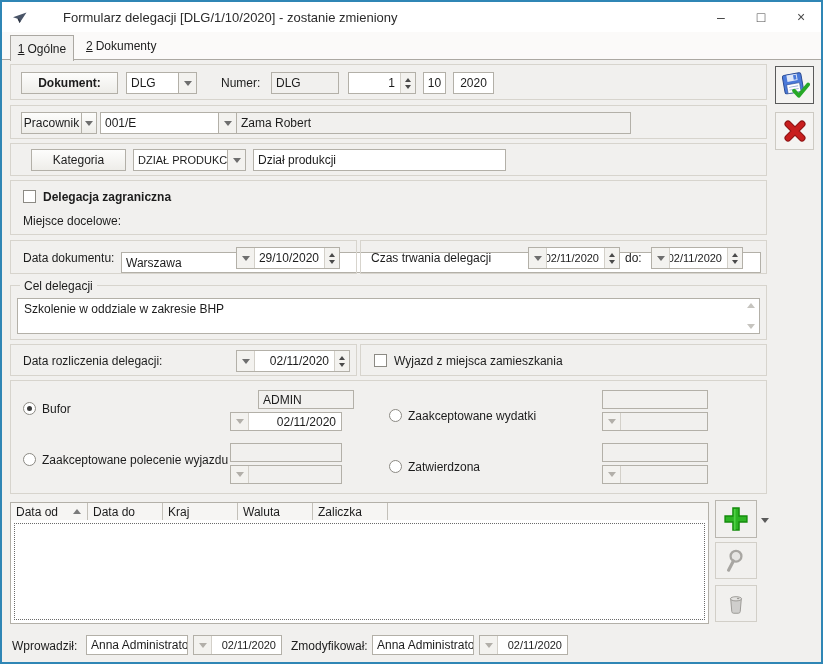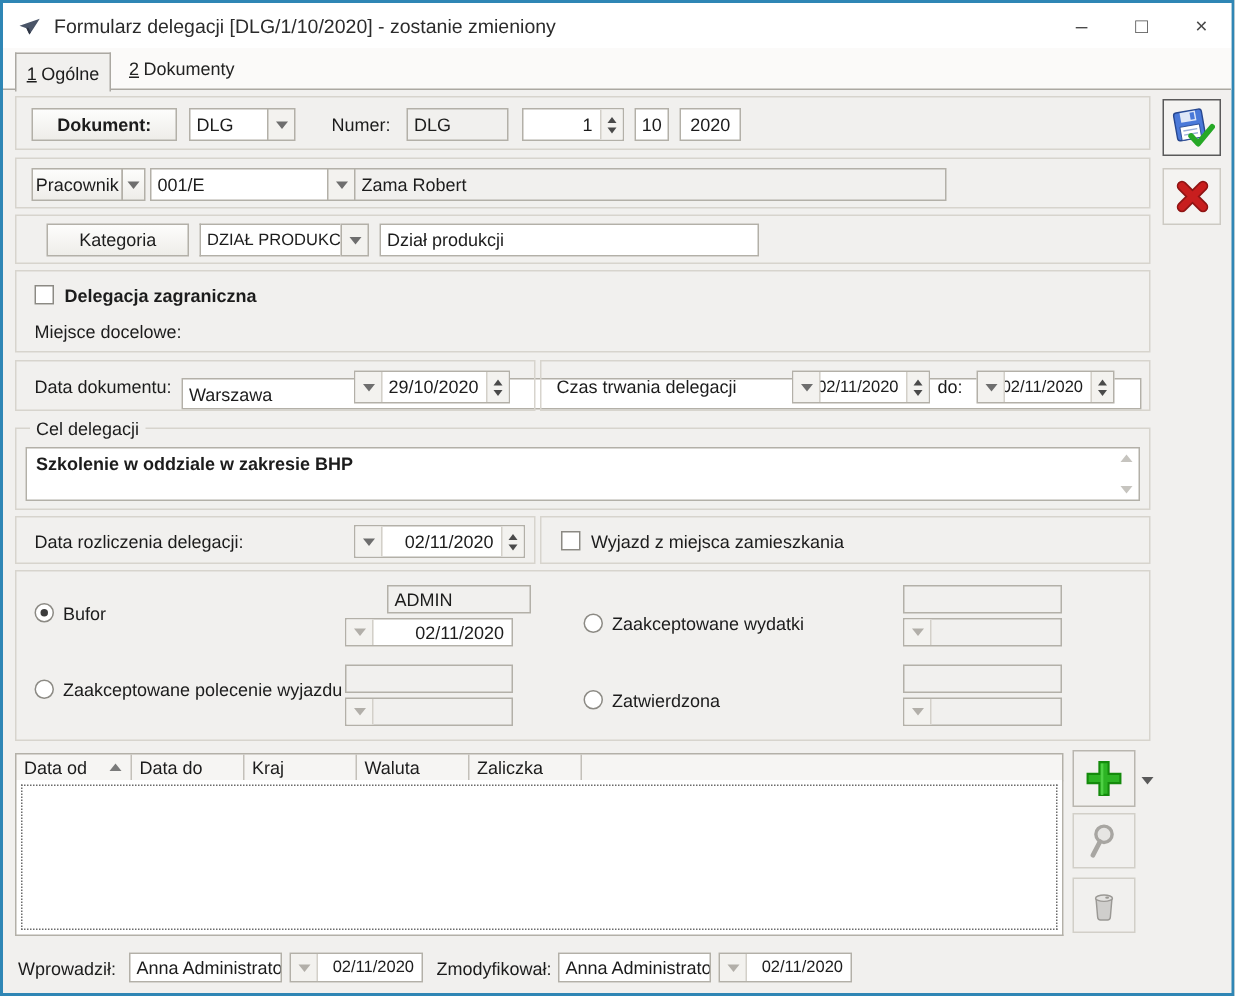--- a/index.html
+++ b/index.html
@@ -1,20 +1,20 @@
 <!DOCTYPE html>
 <html><head>
 <meta charset="utf-8">
 <style>
   html,body{margin:0;padding:0;background:#d8d5d0;}
   #win{position:relative;width:823px;height:664px;box-sizing:border-box;border:2px solid #2f86b5;
        background:#f1f0ee;font-family:"Liberation Sans",sans-serif;font-size:12px;color:#1c1c1c;overflow:hidden;}
 
   
-  .titlebar{position:absolute;top:0;left:0;right:0;height:30px;background:#ffffff;display:flex;align-items:center;padding-left:9px;box-sizing:border-box;}
+  .titlebar{position:absolute;top:0;left:0;right:0;height:30px;background:#ffffff;display:flex;align-items:center;padding-left:9px;box-sizing:border-box;gap:27px;}
   .win-icon{width:17px;height:17px;flex:0 0 auto;}
   .title{font-size:13px;color:#2b2b2b;margin-left:8px;white-space:nowrap;}
   .win-controls{margin-left:auto;display:flex;height:100%;}
   .win-btn{width:40px;display:flex;align-items:center;justify-content:center;color:#4a4a4a;font-size:14px;cursor:default;}
 
   
   .tabstrip{position:absolute;top:30px;left:0;right:0;height:28px;background:#fbfaf9;border-bottom:1px solid #aba8a2;box-sizing:border-box;}
   .tab-active{position:absolute;left:8px;top:3px;height:26px;width:64px;background:#f1f0ee;border:1px solid #aba8a2;border-bottom:none;
       box-sizing:border-box;display:flex;align-items:center;justify-content:center;z-index:3;}
   .tab-inactive{position:absolute;left:84px;top:7px;display:flex;align-items:center;color:#222;}
@@ -41,21 +41,21 @@
   .dp-arrow{width:17px;background:#f3f2ef;border-right:1px solid #d3d0c9;display:flex;align-items:center;justify-content:center;flex:0 0 auto;}
   .dp-value{flex:1;display:flex;align-items:center;justify-content:flex-end;padding:0 5px;overflow:hidden;white-space:nowrap;}
   .dp-spin{width:14px;border-left:1px solid #d3d0c9;background:#f3f2ef;display:flex;flex-direction:column;align-items:center;justify-content:center;flex:0 0 auto;}
   .checkbox{position:absolute;width:13px;height:13px;background:#fff;border:1px solid #8c8a84;box-sizing:border-box;}
   .radio{position:absolute;width:13px;height:13px;border-radius:50%;background:#fff;border:1px solid #8c8a84;box-sizing:border-box;}
   .radio.checked::after{content:"";position:absolute;left:3px;top:3px;width:5px;height:5px;border-radius:50%;background:#3c3c3c;}
   .bold{font-weight:bold;}
 
   
   .legend{position:absolute;top:-7px;left:9px;background:#f1f0ee;padding:0 4px;}
-  .memo{position:absolute;left:6px;top:12px;right:6px;bottom:5px;background:#fff;border:1px solid #b3b0a8;box-sizing:border-box;padding:3px 16px 3px 6px;overflow:hidden;font-weight:bold;}
+  .memo{position:absolute;left:6px;top:12px;right:6px;bottom:5px;background:#fff;border:1px solid #b3b0a8;box-sizing:border-box;padding:3px 16px 3px 6px;overflow:hidden;}
   .memo-arrows{position:absolute;right:3px;top:4px;bottom:4px;width:11px;display:flex;flex-direction:column;justify-content:space-between;align-items:center;}
   .chev{width:0;height:0;border-left:4px solid transparent;border-right:4px solid transparent;}
   .chev.up{border-bottom:5px solid #c6c4bf;}
   .chev.down{border-top:5px solid #c6c4bf;}
 
   
   .thead{position:absolute;left:8px;top:500px;width:699px;height:19px;display:flex;background:#f6f5f3;border:1px solid #b3b0a8;box-sizing:border-box;}
   .th{border-right:1px solid #c3c0b9;display:flex;align-items:center;padding:0 5px;box-sizing:border-box;position:relative;}
   .sort-asc{width:0;height:0;border-left:4px solid transparent;border-right:4px solid transparent;border-bottom:5px solid #7a7a7a;position:absolute;right:6px;top:6px;}
   .tbody{position:absolute;left:8px;top:518px;width:699px;height:104px;background:#fff;border:1px solid #b3b0a8;border-top:none;box-sizing:border-box;}

